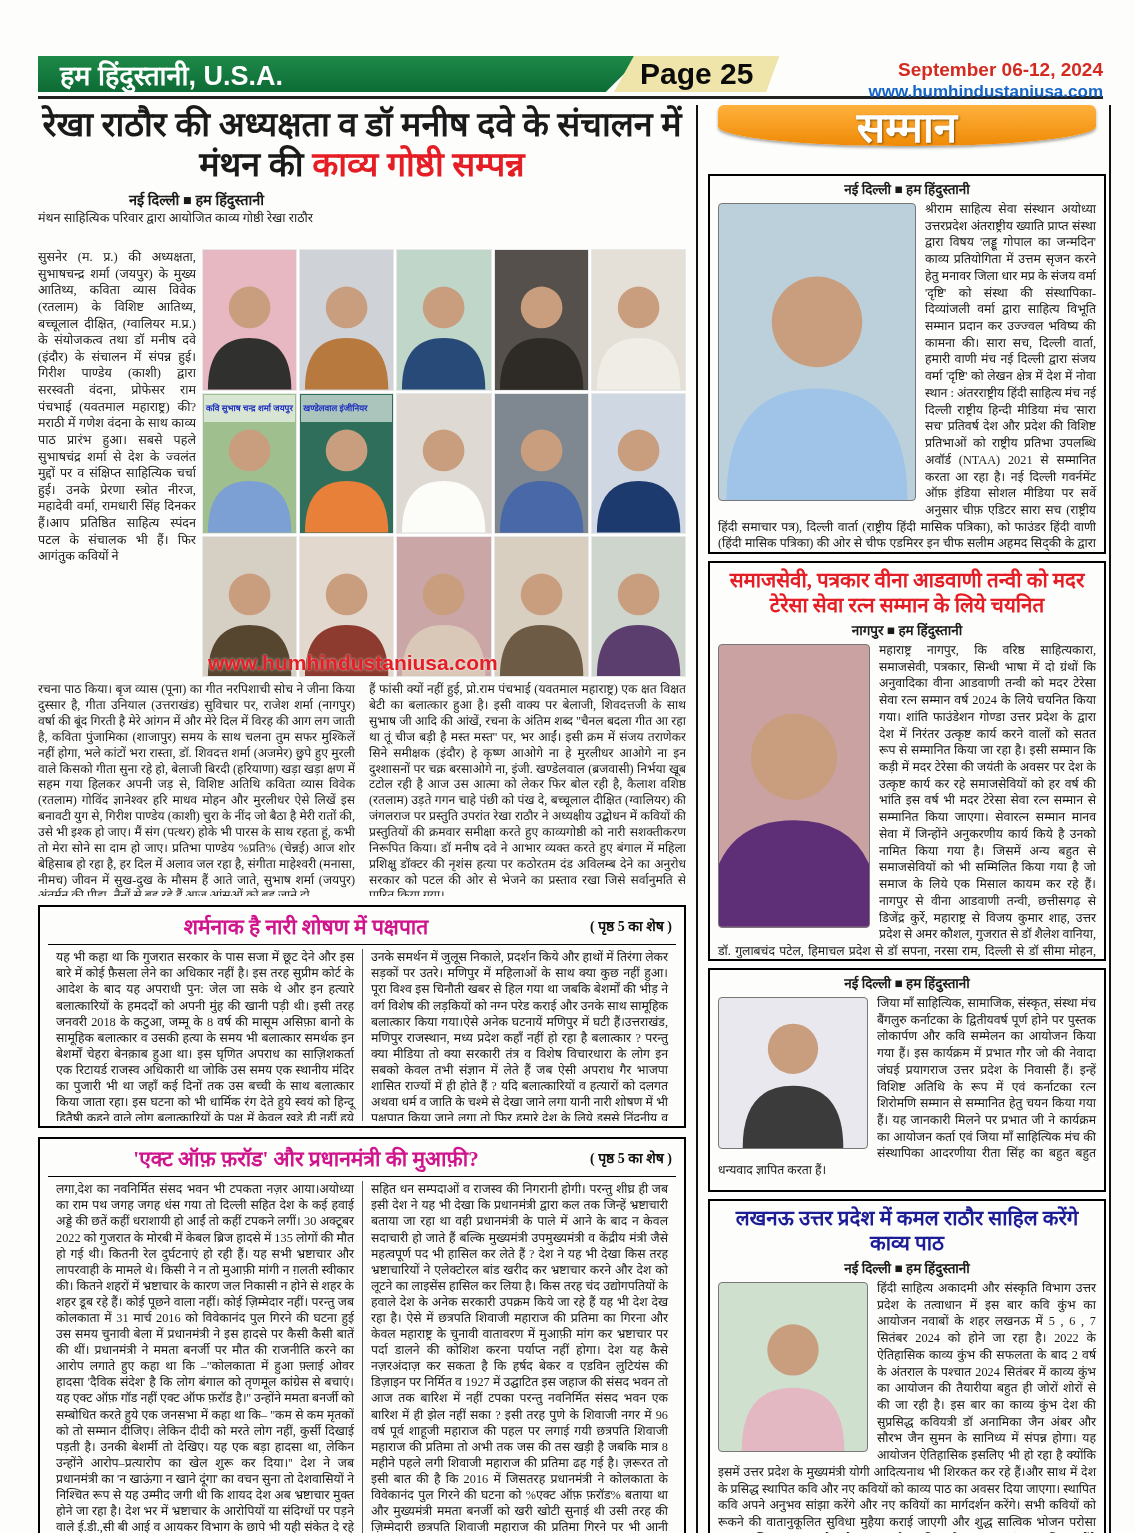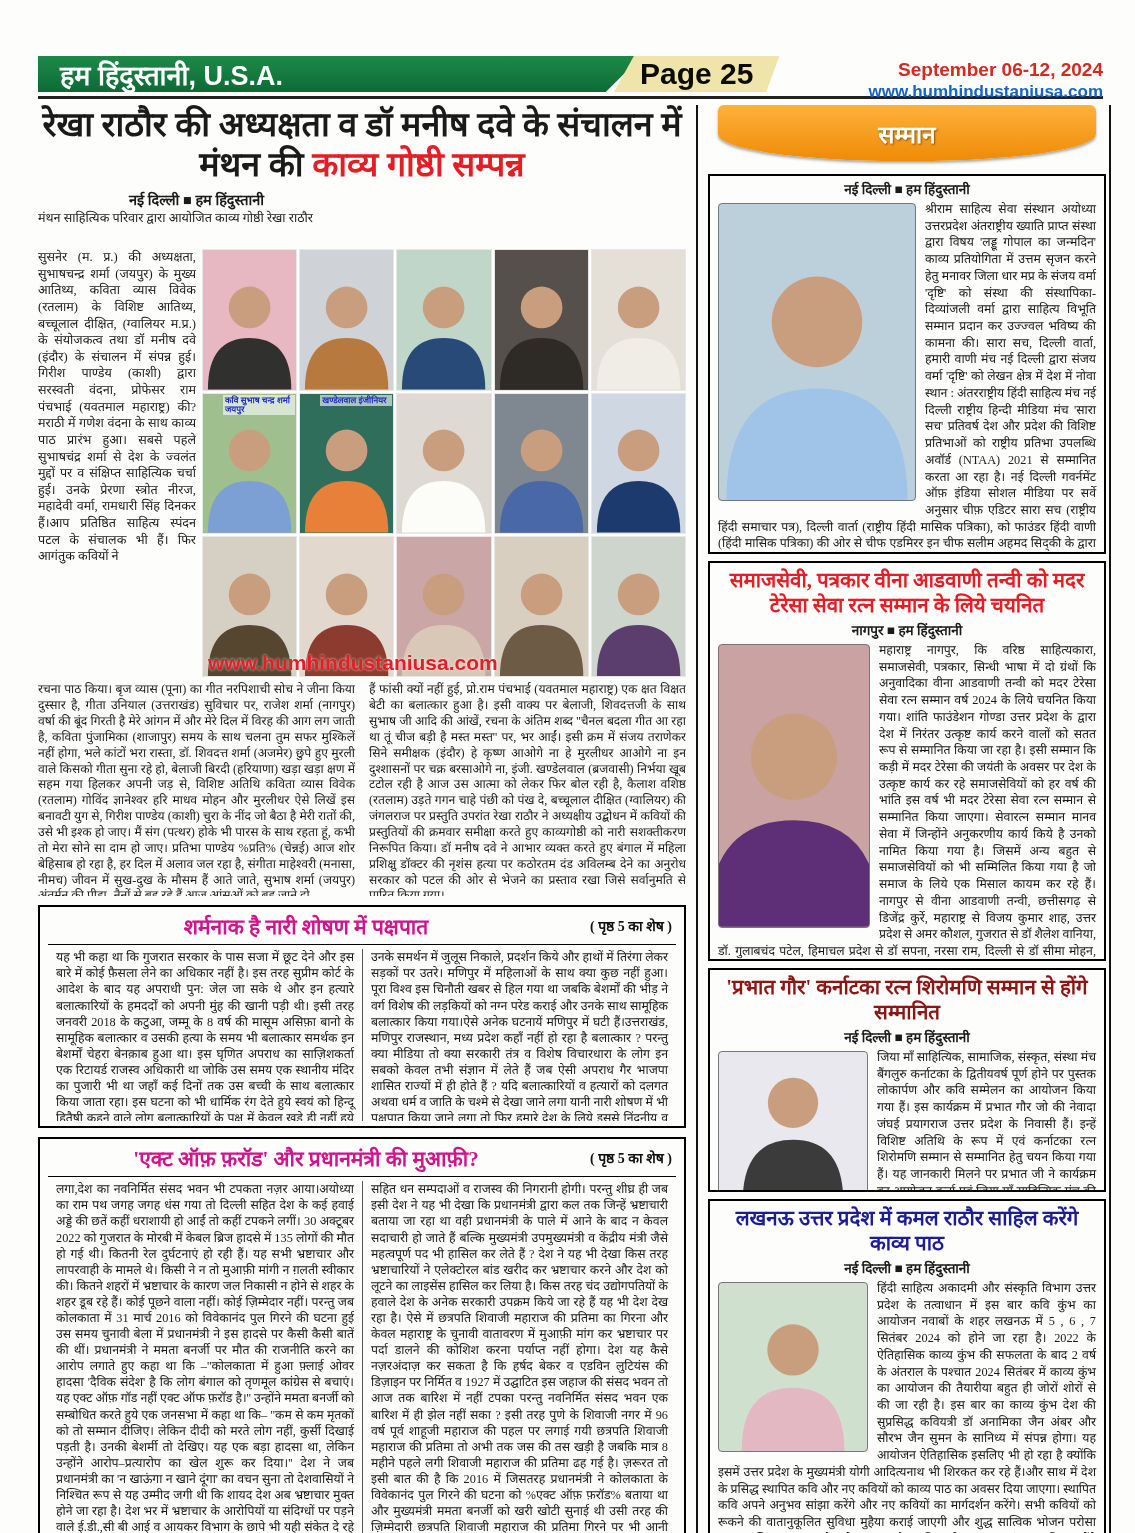--- a/index.html
+++ b/index.html
@@ -37,44 +37,44 @@
   .open-row{display:grid;grid-template-columns:1fr 1fr;gap:14px;height:56px;overflow:hidden;
     font-size:12.6px;line-height:1.3;text-align:justify;}
   .lead-byline{text-align:center;font-weight:bold;font-size:14.5px;}
   .photos-row{display:flex;gap:6px;height:428px;margin-top:2px;overflow:hidden;}
   .side-col{width:158px;flex:none;font-size:12.6px;line-height:1.32;text-align:justify;overflow:hidden;}
   .collage{flex:1;position:relative;display:grid;grid-template-columns:repeat(5,1fr);
     grid-auto-rows:1fr;gap:2px;background:#fff;}
   .tile{position:relative;overflow:hidden;border:1px solid #e8e8e8;}
   .tile svg{position:absolute;bottom:0;left:0;width:100%;height:88%;}
   .tile-cap{position:absolute;top:1px;left:1px;right:1px;font-size:8.5px;color:#1d2fbf;
-    background:rgba(255,255,255,.6);line-height:1.1;padding:1px 2px;font-weight:bold;
-    font-family:"Liberation Sans","DejaVu Sans",sans-serif;margin-left:19px;}
+    background:rgba(255,255,255,.6);line-height:1.1;padding:9px 2px;font-weight:bold;
+    font-family:"Liberation Sans","DejaVu Sans",sans-serif;}
   .watermark{position:absolute;left:6px;bottom:2px;font-size:21px;font-weight:bold;color:#e51d25;
     text-shadow:0 0 3px rgba(255,255,255,.8);font-family:"Liberation Sans","DejaVu Sans",sans-serif;}
   .bottom-row{display:grid;grid-template-columns:1fr 1fr;gap:14px;height:214px;overflow:hidden;
     font-size:12.2px;line-height:1.3;text-align:justify;margin-top:5px;}
   
   .boxsec{border:2px solid #000;margin-top:9px;padding:3px 8px 5px 8px;}
   .box-head{position:relative;text-align:center;padding:2px 120px 4px 8px;}
   .box-title{color:#d0148c;font-weight:bold;font-size:21px;}
   .box-note{position:absolute;right:4px;top:6px;font-weight:bold;font-size:14px;color:#111;}
   .box-cols{display:grid;grid-template-columns:1fr 1fr;gap:0;overflow:hidden;
     font-size:12.3px;line-height:1.31;text-align:justify;border-top:1.5px solid #000;padding-top:4px;}
   .box-cols>div{padding:0 8px;}
   .box-cols>div+div{border-left:1px solid #555;}
   .h-nari{height:172px;}
   .h-fraud{height:424px;}
   
   .ribbon-wrap{position:relative;height:62px;margin-bottom:2px;}
   .ribbon{
-    position:absolute;left:10px;right:10px;top:0;height:56px;
+    position:absolute;left:10px;right:10px;top:0;height:41px;
     background:linear-gradient(180deg,#ffb13d,#ef8a06);
     border-radius:6px 6px 48% 48%;display:flex;align-items:center;justify-content:center;
-    color:#fff;font-weight:bold;font-size:24px;text-shadow:1px 1px 2px #8a5200;
+    color:#fff;font-weight:bold;font-size:42px;text-shadow:1px 1px 2px #8a5200;
     box-shadow:0 2px 3px rgba(0,0,0,.35);
   }
   .ribbon:before,.ribbon:after{content:"";position:absolute;top:8px;width:34px;height:40px;background:#c97206;z-index:-1;}
   .ribbon:before{left:-14px;transform:skewY(18deg);}
   .ribbon:after{right:-14px;transform:skewY(-18deg);}
   .art{border:2px solid #000;padding:4px 8px;margin-top:7px;overflow:hidden;}
   .art h2{text-align:center;font-weight:bold;line-height:1.22;margin:1px 0 3px 0;font-size:20.5px;}
   .byline{text-align:center;font-weight:bold;font-size:13.5px;margin-bottom:3px;}
   .art .body{font-size:12.3px;line-height:1.36;text-align:justify;}
   .portrait{float:left;border:1px solid #777;border-radius:4px;margin:2px 9px 2px 0;
@@ -268,21 +268,20 @@
         <span class="portrait p2" style="background: rgb(202, 162, 162);">
             <svg viewBox="0 0 100 100" preserveAspectRatio="xMidYMax slice">
               <circle cx="50" cy="33" r="17" fill="#c99e7f"></circle>
               <path d="M16 100 Q16 58 50 58 Q84 58 84 100 Z" fill="#5e2f77"></path>
             </svg>
           </span>
         <div class="body">महाराष्ट्र नागपुर, कि वरिष्ठ साहित्यकारा, समाजसेवी, पत्रकार, सिन्धी भाषा में दो ग्रंथों कि अनुवादिका वीना आडवाणी तन्वी को मदर टेरेसा सेवा रत्न सम्मान वर्ष 2024 के लिये चयनित किया गया। शांति फाउंडेशन गोण्डा उत्तर प्रदेश के द्वारा देश में निरंतर उत्कृष्ट कार्य करने वालों को सतत रूप से सम्मानित किया जा रहा है। इसी सम्मान कि कड़ी में मदर टेरेसा की जयंती के अवसर पर देश के उत्कृष्ट कार्य कर रहे समाजसेवियों को हर वर्ष की भांति इस वर्ष भी मदर टेरेसा सेवा रत्न सम्मान से सम्मानित किया जाएगा। सेवारत्न सम्मान मानव सेवा में जिन्होंने अनुकरणीय कार्य किये है उनको नामित किया गया है। जिसमें अन्य बहुत से समाजसेवियों को भी सम्मिलित किया गया है जो समाज के लिये एक मिसाल कायम कर रहे हैं। नागपुर से वीना आडवाणी तन्वी, छत्तीसगढ़ से डिजेंद्र कुर्रे, महाराष्ट्र से विजय कुमार शाह, उत्तर प्रदेश से अमर कौशल, गुजरात से डॉ शैलेश वानिया, डॉ. गुलाबचंद पटेल, हिमाचल प्रदेश से डॉ सपना, नरसा राम, दिल्ली से डॉ सीमा मोहन, बिहार से लक्ष्मी कुमारी नागपुर से डॉ कविता परिहार, कर्नाटक से डॉ मलकम्मा अनीस महेश, उत्तर प्रदेश से प्राची यादव को दिया गया। इस सुंदर आयोजन को शांति फाउंडेशन के प्रमुख सुनील आनन्द, गया आनन्द, एवं पिंकी देवी के द्वारा सम्पन्न कराया गया।</div>
       </div>
 
       <div class="art a3">
-        <h2 style="color: rgb(140, 22, 22);">'प्रभात गौर' कर्नाटका रत्न शिरोमणि सम्मान से होंगे सम्मानित</h2>
         <div class="byline">नई दिल्ली ■ हम हिंदुस्तानी</div>
         <span class="portrait p3" style="background: rgb(232, 232, 238);">
             <svg viewBox="0 0 100 100" preserveAspectRatio="xMidYMax slice">
               <circle cx="50" cy="33" r="17" fill="#c99e7f"></circle>
               <path d="M16 100 Q16 58 50 58 Q84 58 84 100 Z" fill="#3b3b3b"></path>
             </svg>
           </span>
         <div class="body">जिया माँ साहित्यिक, सामाजिक, संस्कृत, संस्था मंच बैंगलुरु कर्नाटका के द्वितीयवर्ष पूर्ण होने पर पुस्तक लोकार्पण और कवि सम्मेलन का आयोजन किया गया हैं। इस कार्यक्रम में प्रभात गौर जो की नेवादा जंघई प्रयागराज उत्तर प्रदेश के निवासी हैं। इन्हें विशिष्ट अतिथि के रूप में एवं कर्नाटका रत्न शिरोमणि सम्मान से सम्मानित हेतु चयन किया गया हैं। यह जानकारी मिलने पर प्रभात जी ने कार्यक्रम का आयोजन कर्ता एवं जिया माँ साहित्यिक मंच की संस्थापिका आदरणीया रीता सिंह का बहुत बहुत धन्यवाद ज्ञापित करता हैं।</div>
       </div>
 

